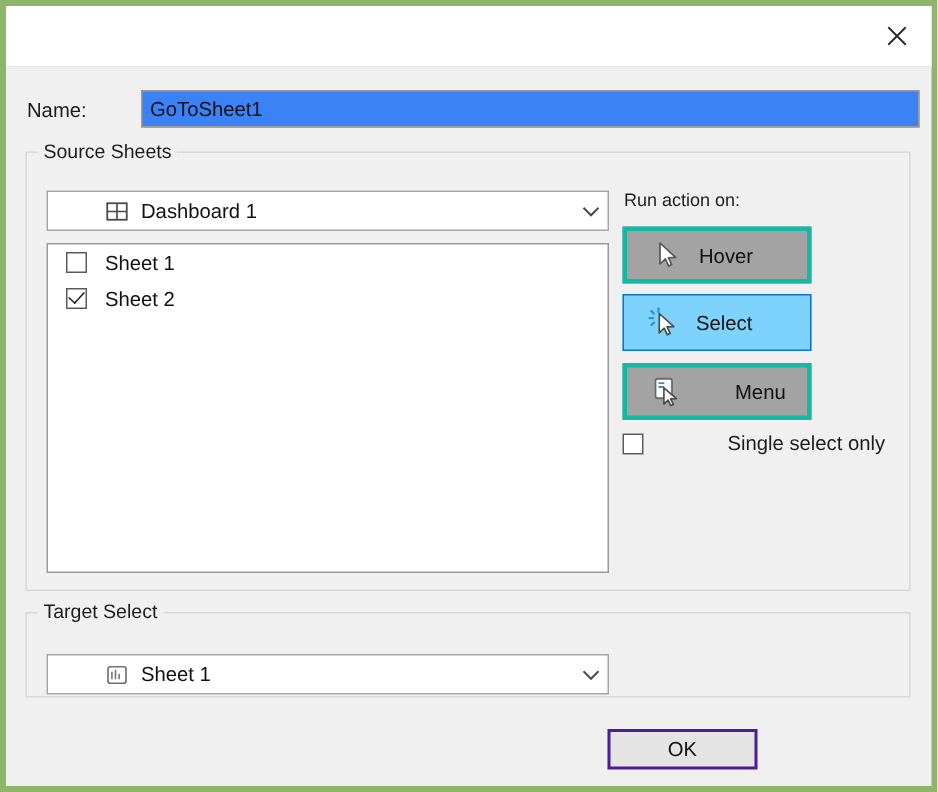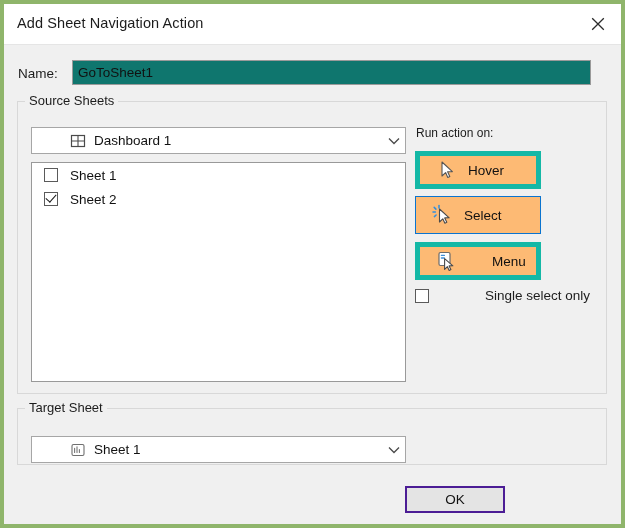--- a/index.html
+++ b/index.html
@@ -61,27 +61,27 @@
   
   .name-label {
     position: absolute;
     left: 14px;
     top: 62px;
     font-size: 13.5px;
     color: #1c1c1c;
   }
   .name-input {
     position: absolute;
-    left: 68px;
+    left: 90px;
     top: 56px;
     width: 519px;
     height: 25px;
     box-sizing: border-box;
     border: 1px solid #9a9a9a;
-    background: #0f766e;
+    background: #3b82f6;
     font-family: "Liberation Sans", sans-serif;
     font-size: 13.5px;
     color: #111111;
     padding: 0 5px;
     outline: none;
   }
 
   
   .groupbox {
     position: absolute;
@@ -196,42 +196,42 @@
     font-size: 12px;
     color: #1c1c1c;
     white-space: nowrap;
   }
   .action-btn {
     position: absolute;
     left: 411px;
     width: 126px;
     height: 38px;
     box-sizing: border-box;
-    background: #fdba74;
-    border: 5px solid #14b8a6;
+    background: #a3a3a3;
+    border: 3px solid #14b8a6;
     display: flex;
     align-items: center;
     cursor: default;
     padding: 0;
     font-family: "Liberation Sans", sans-serif;
   }
   .action-btn .act-icon {
     width: 22px;
     height: 22px;
     margin-left: 16px;
     margin-right: 10px;
     flex: 0 0 auto;
     display: block;
   }
   .action-btn .act-text {
     font-size: 13.5px;
     color: #111111;
   }
   .action-btn.selected {
-    background: #fdba74;
+    background: #7dd3fc;
     border: 1px solid #0a74cf;
   }
   #btn-hover  { top: 147px; }
   #btn-select { top: 192px; }
   #btn-menu   { top: 238px; gap: 24px; }
 
   .single-select-row {
     position: absolute;
     left: 411px;
     top: 284px;
@@ -270,21 +270,20 @@
     left: 511px;
     top: 482px;
   }
 </style>
 </head>
 <body>
 
 <div id="screen">
 
   <div class="titlebar">
-    <div class="title-text">Add Sheet Navigation Action</div>
     <button class="close-btn">
       <span>
         <svg width="14" height="14" viewBox="0 0 14 14">
           <path d="M1.2 1.2 L12.8 12.8 M12.8 1.2 L1.2 12.8" stroke="#2b2b2b" stroke-width="1.3" fill="none"></path>
         </svg>
       </span>
     </button>
   </div>
 
   <div class="name-label">Name:</div>
@@ -355,21 +354,21 @@
     </span>
     <span class="act-text">Menu</span>
   </button>
 
   <div class="single-select-row">
     <span class="cb"></span>
     <span class="single-select-label">Single select only</span>
   </div>
 
   <div class="groupbox" id="tgt-group"></div>
-  <div class="group-legend" id="tgt-legend">Target Sheet</div>
+  <div class="group-legend" id="tgt-legend">Target Select</div>
 
   <div class="combo" id="tgt-combo">
     <span class="combo-icon">
       <svg width="18" height="18" viewBox="0 0 18 18">
         <rect x="3" y="3.5" width="12" height="11" rx="1.5" fill="#ffffff" stroke="#6f6f6f" stroke-width="1.1"></rect>
         <path d="M5.6 11.4 V7.2 M8 11.4 V5.8 M10.4 11.4 V8.6" stroke="#777777" stroke-width="1.1" stroke-linecap="round"></path>
       </svg>
     </span>
     <span class="combo-text">Sheet 1</span>
     <span class="combo-arrow">

